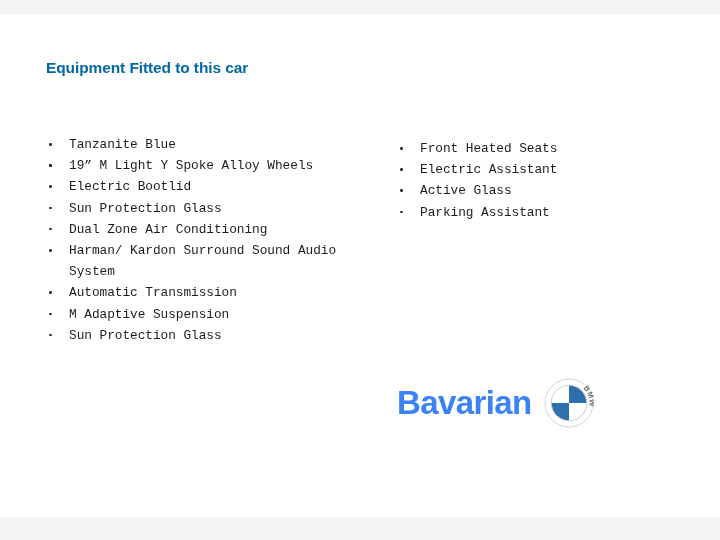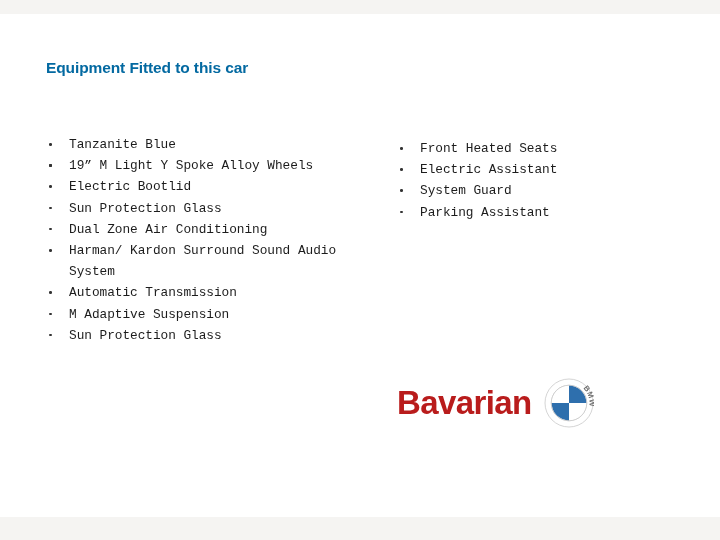--- a/index.html
+++ b/index.html
@@ -98,21 +98,21 @@
     top: 378px;
     width: 200px;
     height: 52px;
   }
   .brand-word {
     position: absolute;
     left: 0;
     top: 6px;
     font-size: 33px;
     font-weight: bold;
-    color: #b91c1c;
+    color: #3b82f6;
     letter-spacing: -0.6px;
     line-height: 38px;
     white-space: nowrap;
   }
   .brand-roundel {
     position: absolute;
     left: 147px;
     top: 0;
     width: 50px;
     height: 50px;
@@ -179,21 +179,21 @@
         <li>
           <span class="bullet"></span>
           <span>Front Heated Seats</span>
         </li>
         <li>
           <span class="bullet"></span>
           <span>Electric Assistant</span>
         </li>
         <li>
           <span class="bullet"></span>
-          <span>System Guard</span>
+          <span>Active Glass</span>
         </li>
         <li>
           <span class="bullet"></span>
           <span>Parking Assistant</span>
         </li>
       </ul>
     </div>
 
   </div>
 

